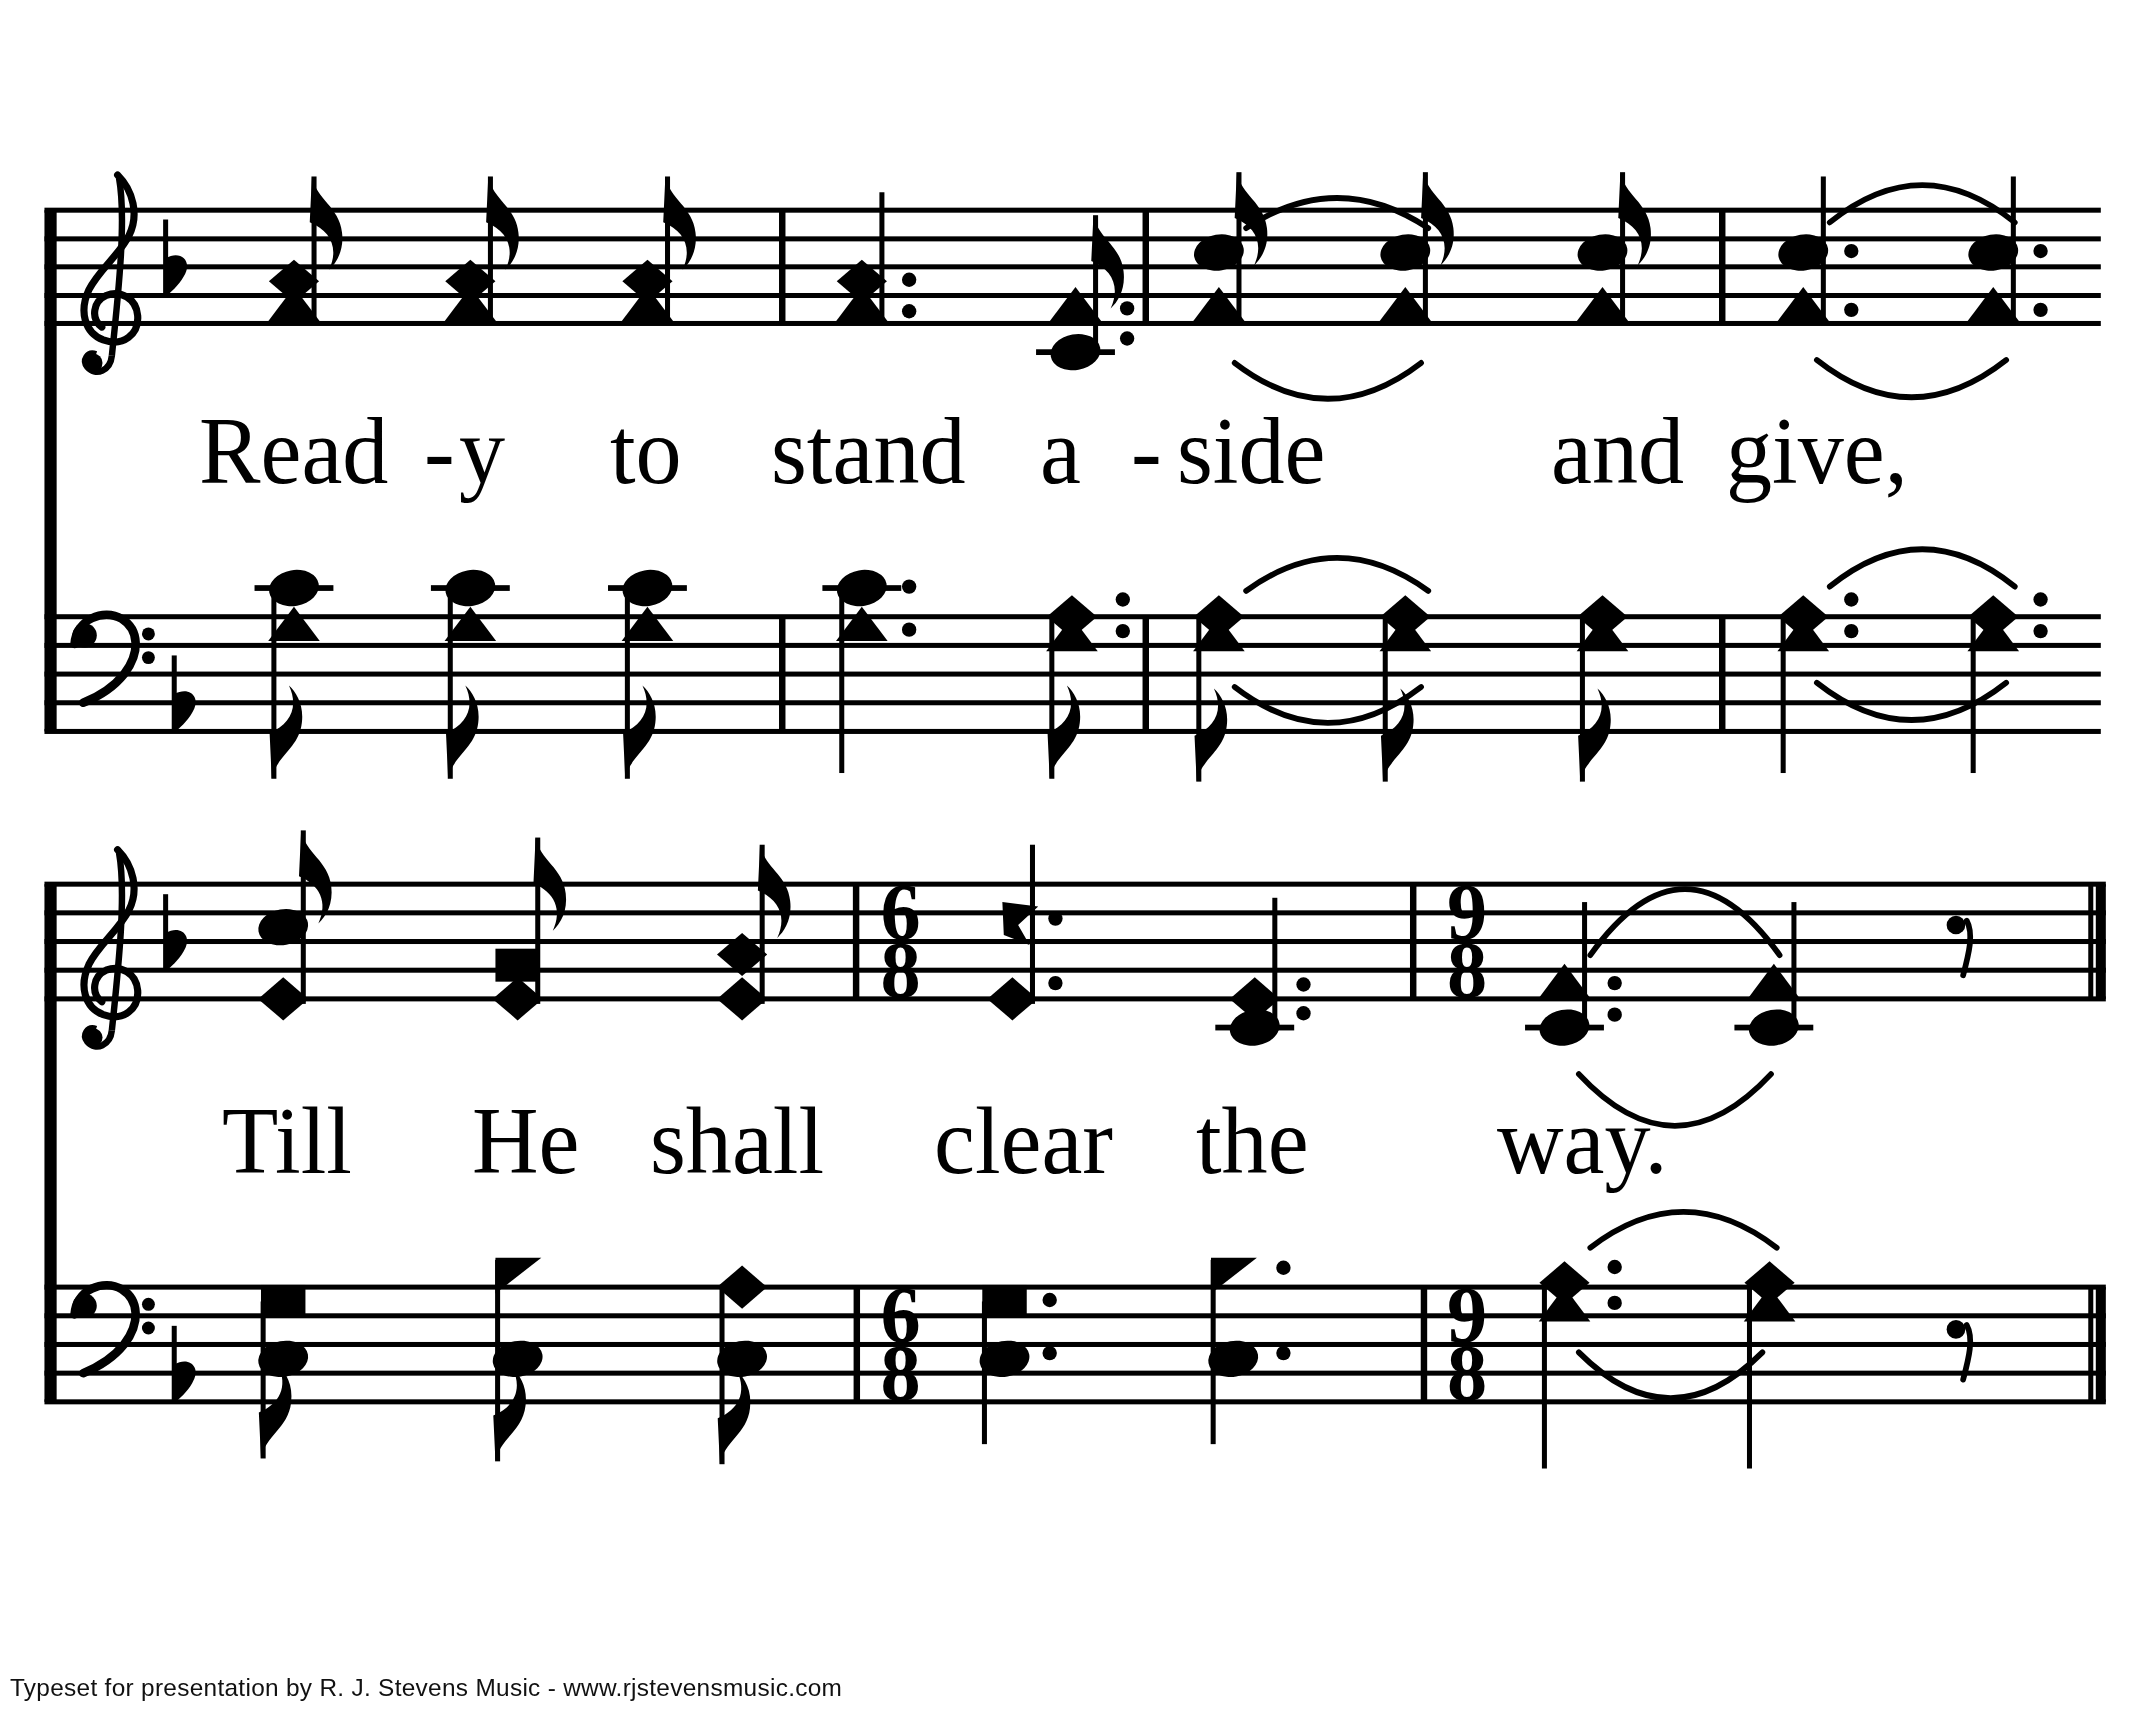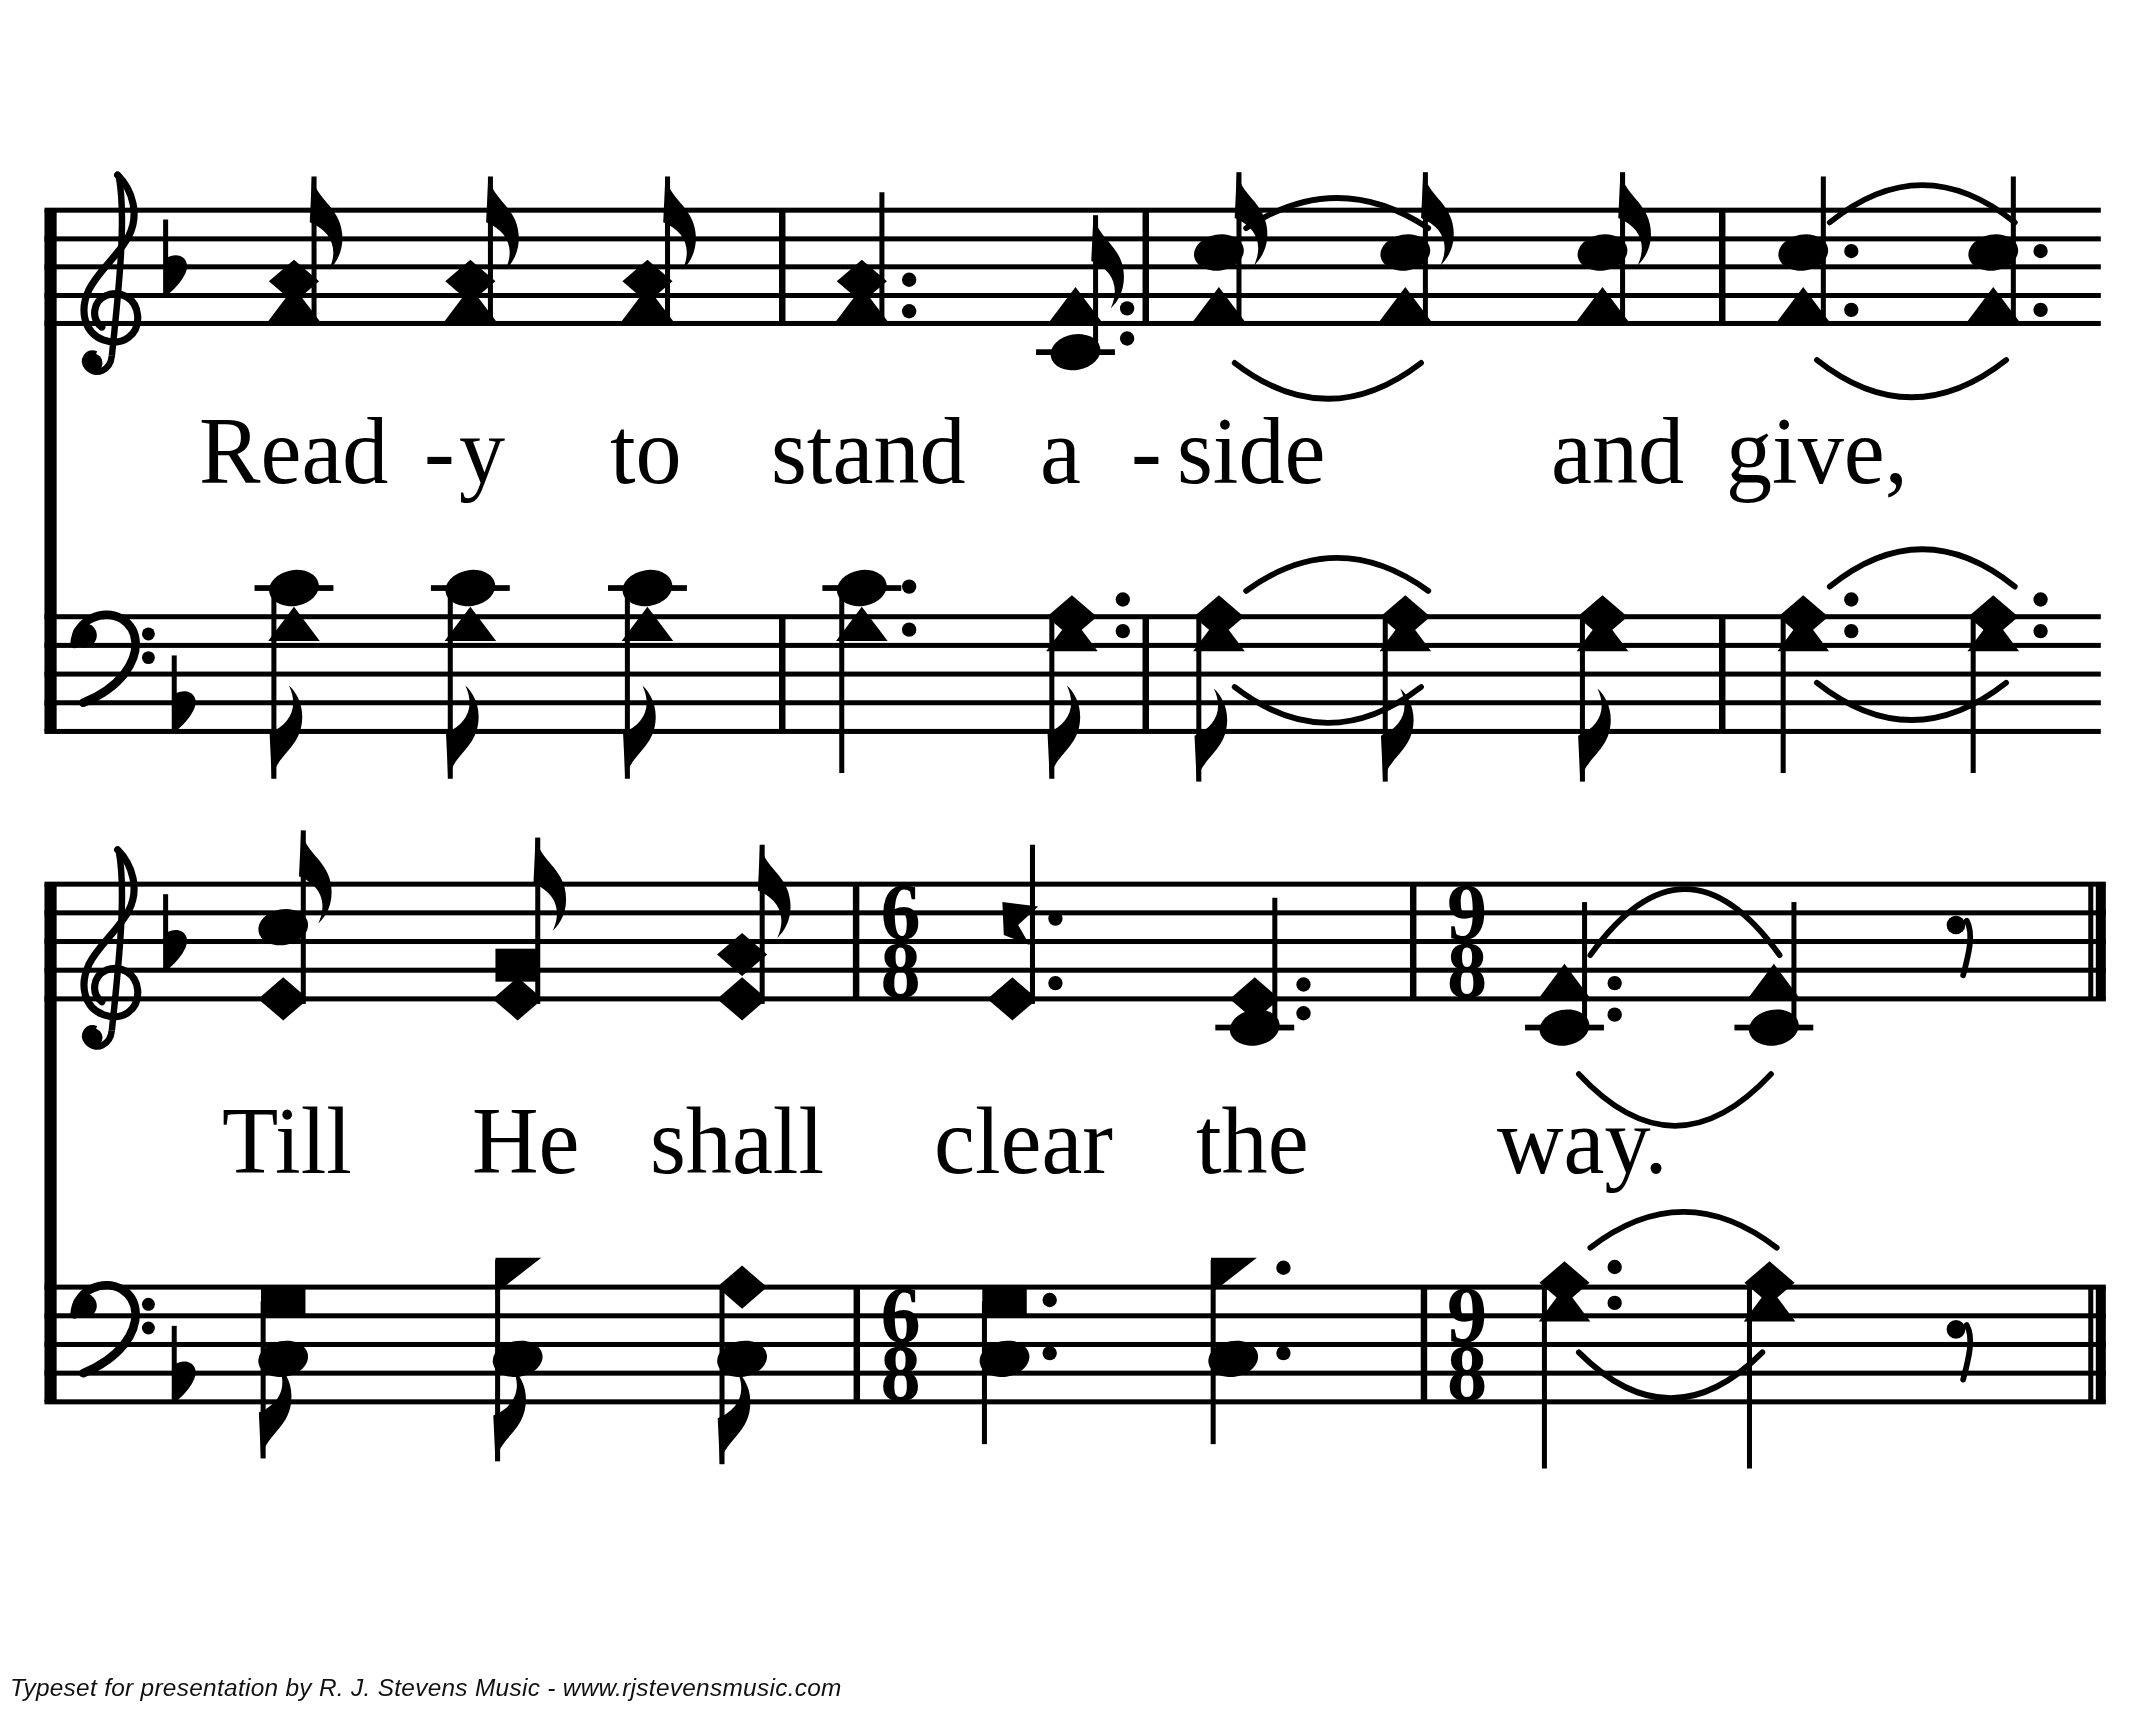--- a/index.html
+++ b/index.html
@@ -5,21 +5,21 @@
   html,body{margin:0;padding:0;background:#fff;}
   body{width:2151px;height:1721px;position:relative;overflow:hidden;
        font-family:"Liberation Serif",serif;}
   #score-svg{position:absolute;left:0;top:0;}
   .lyric-line{position:absolute;left:0;top:0;width:2151px;height:0;}
   .lyric-word{position:absolute;font-family:"Liberation Serif",serif;
       font-size:96px;line-height:96px;color:#000;white-space:pre;
       transform-origin:left top;transform:scaleX(.96);}
   #footer{position:absolute;font-family:"Liberation Sans",sans-serif;
       font-weight:300;font-size:24.4px;line-height:29px;color:#111;
-      letter-spacing:0.3px;font-style:italic;}
+      letter-spacing:0.3px;}
 </style>
 </head>
 <body>
 
 <svg id="score-svg" width="2151" height="1721" viewBox="0 0 3000 2400">
     <g>
       <rect x="62" y="293" width="17" height="727" fill="#000000"></rect>
       <g>
         <rect x="62" y="289.5" width="2868" height="7" fill="#000000"></rect>
         <rect x="62" y="329.5" width="2868" height="7" fill="#000000"></rect>

